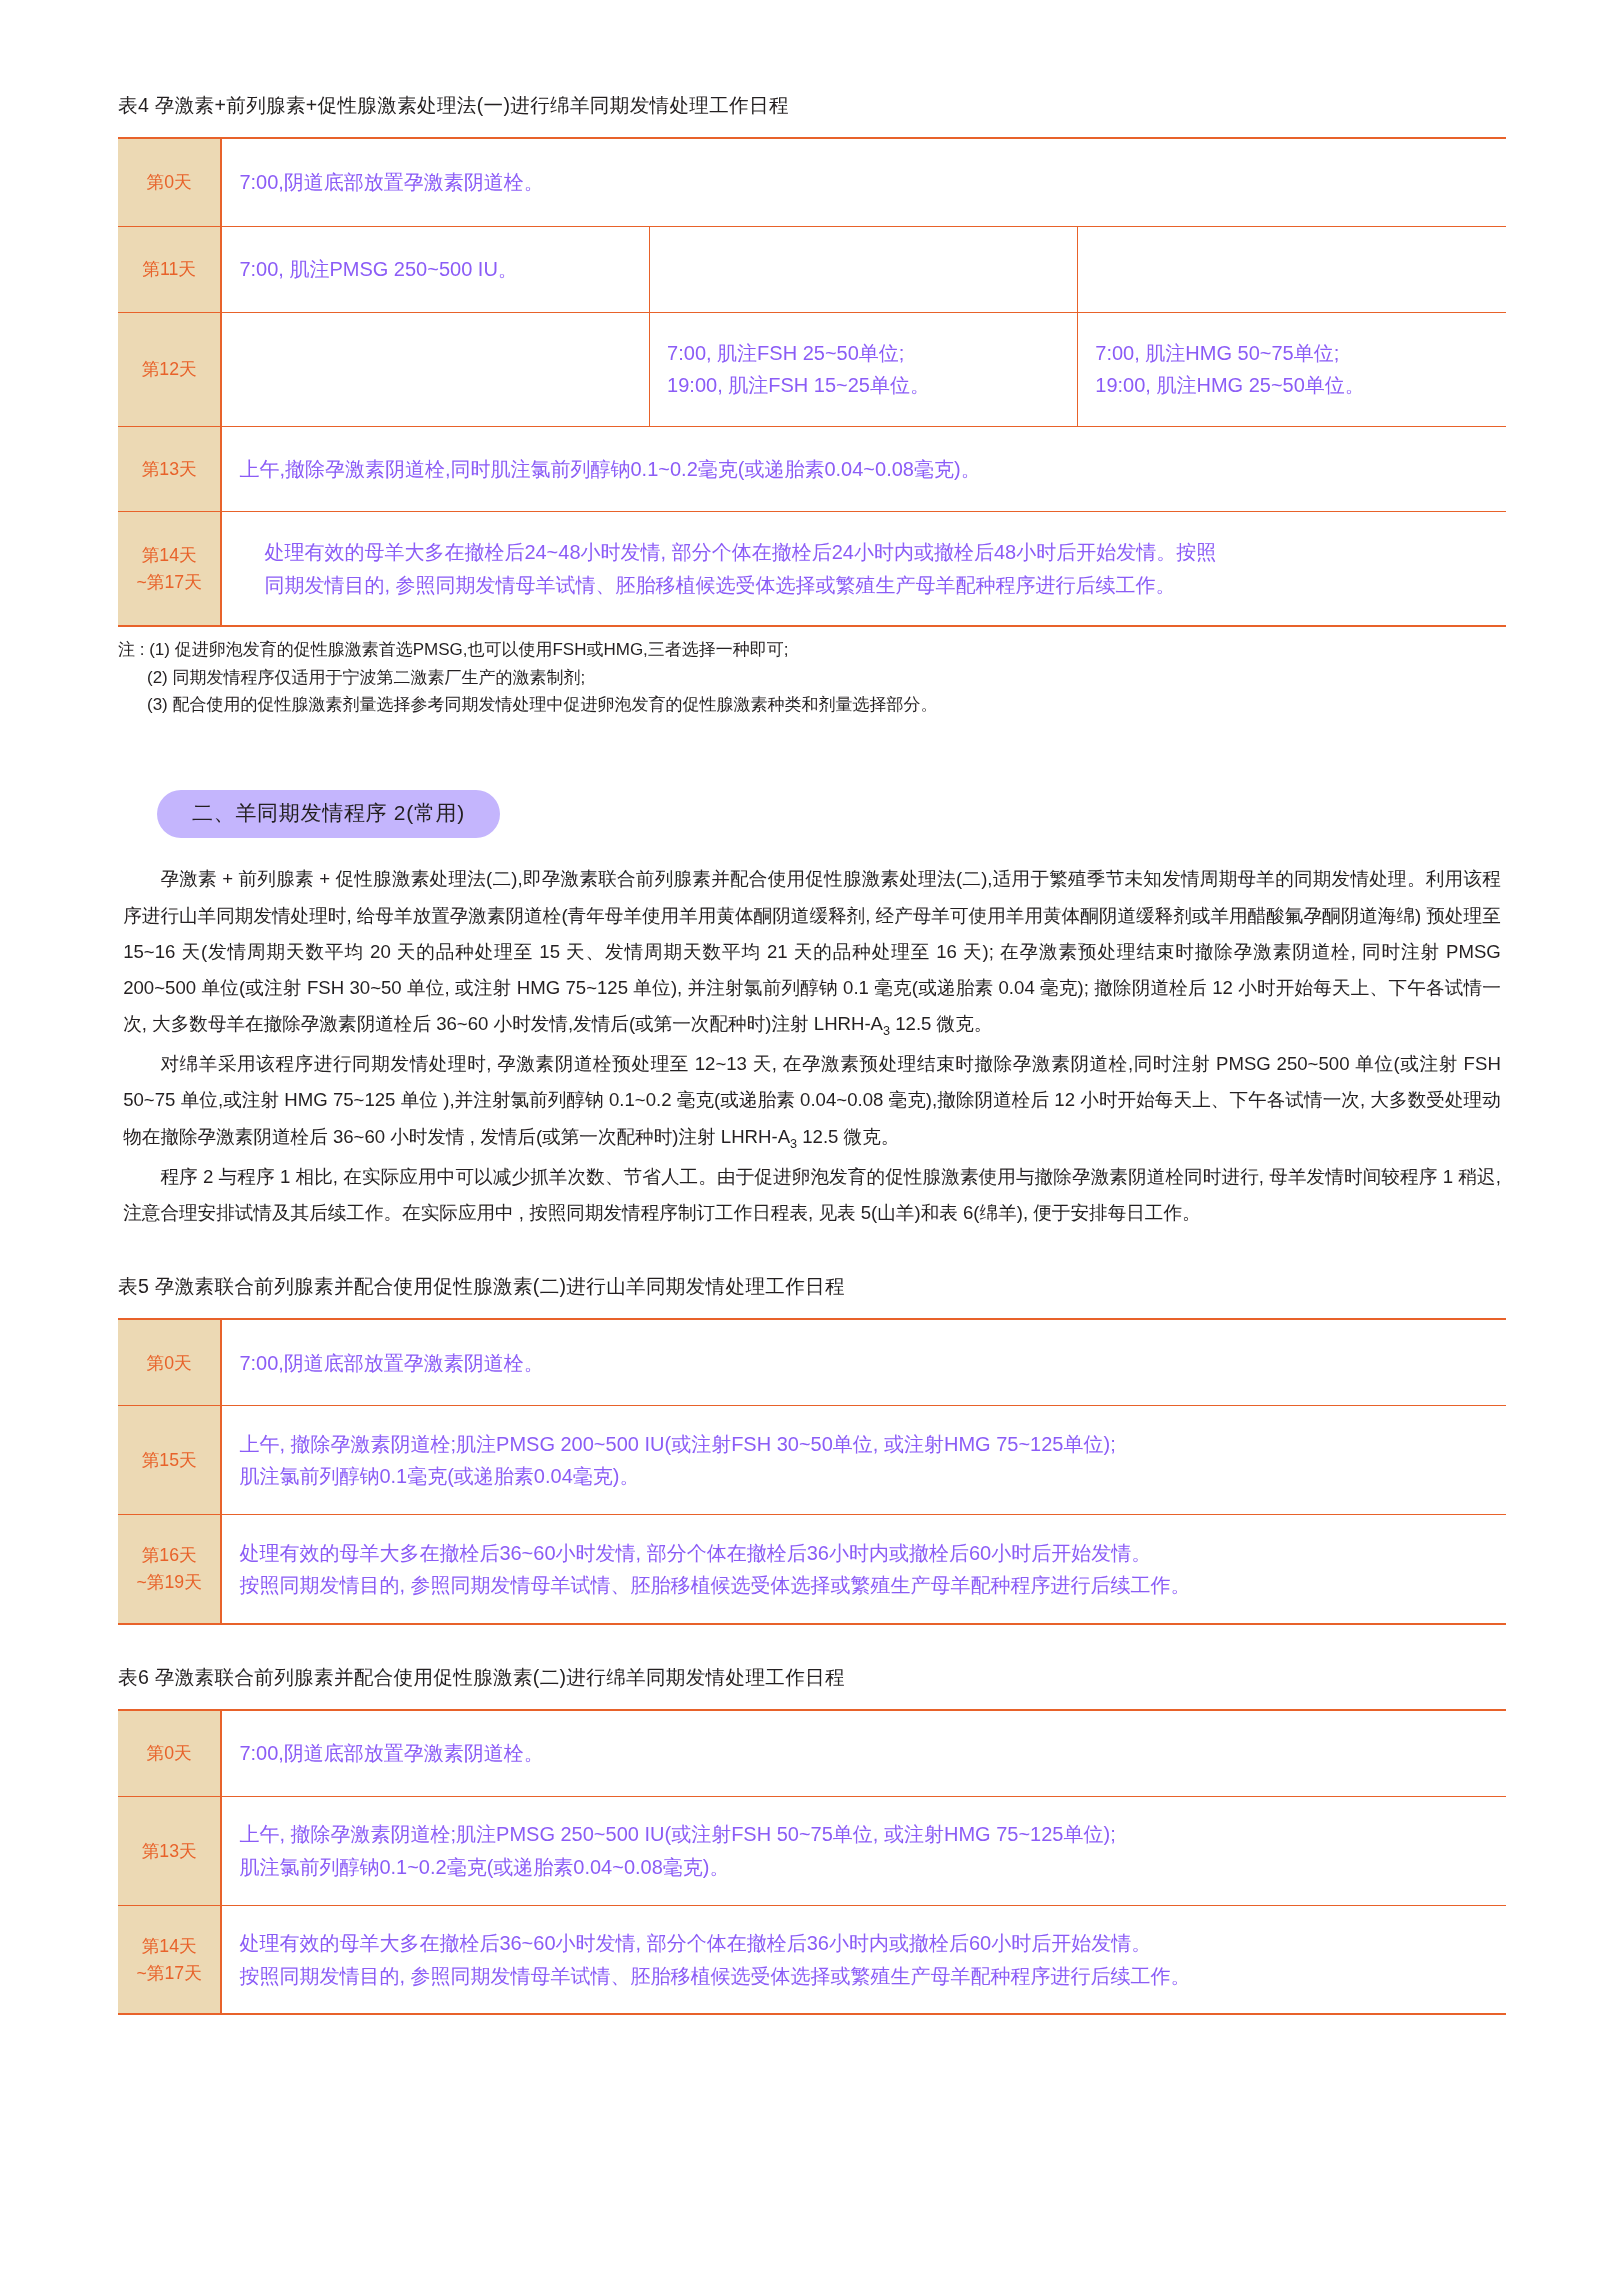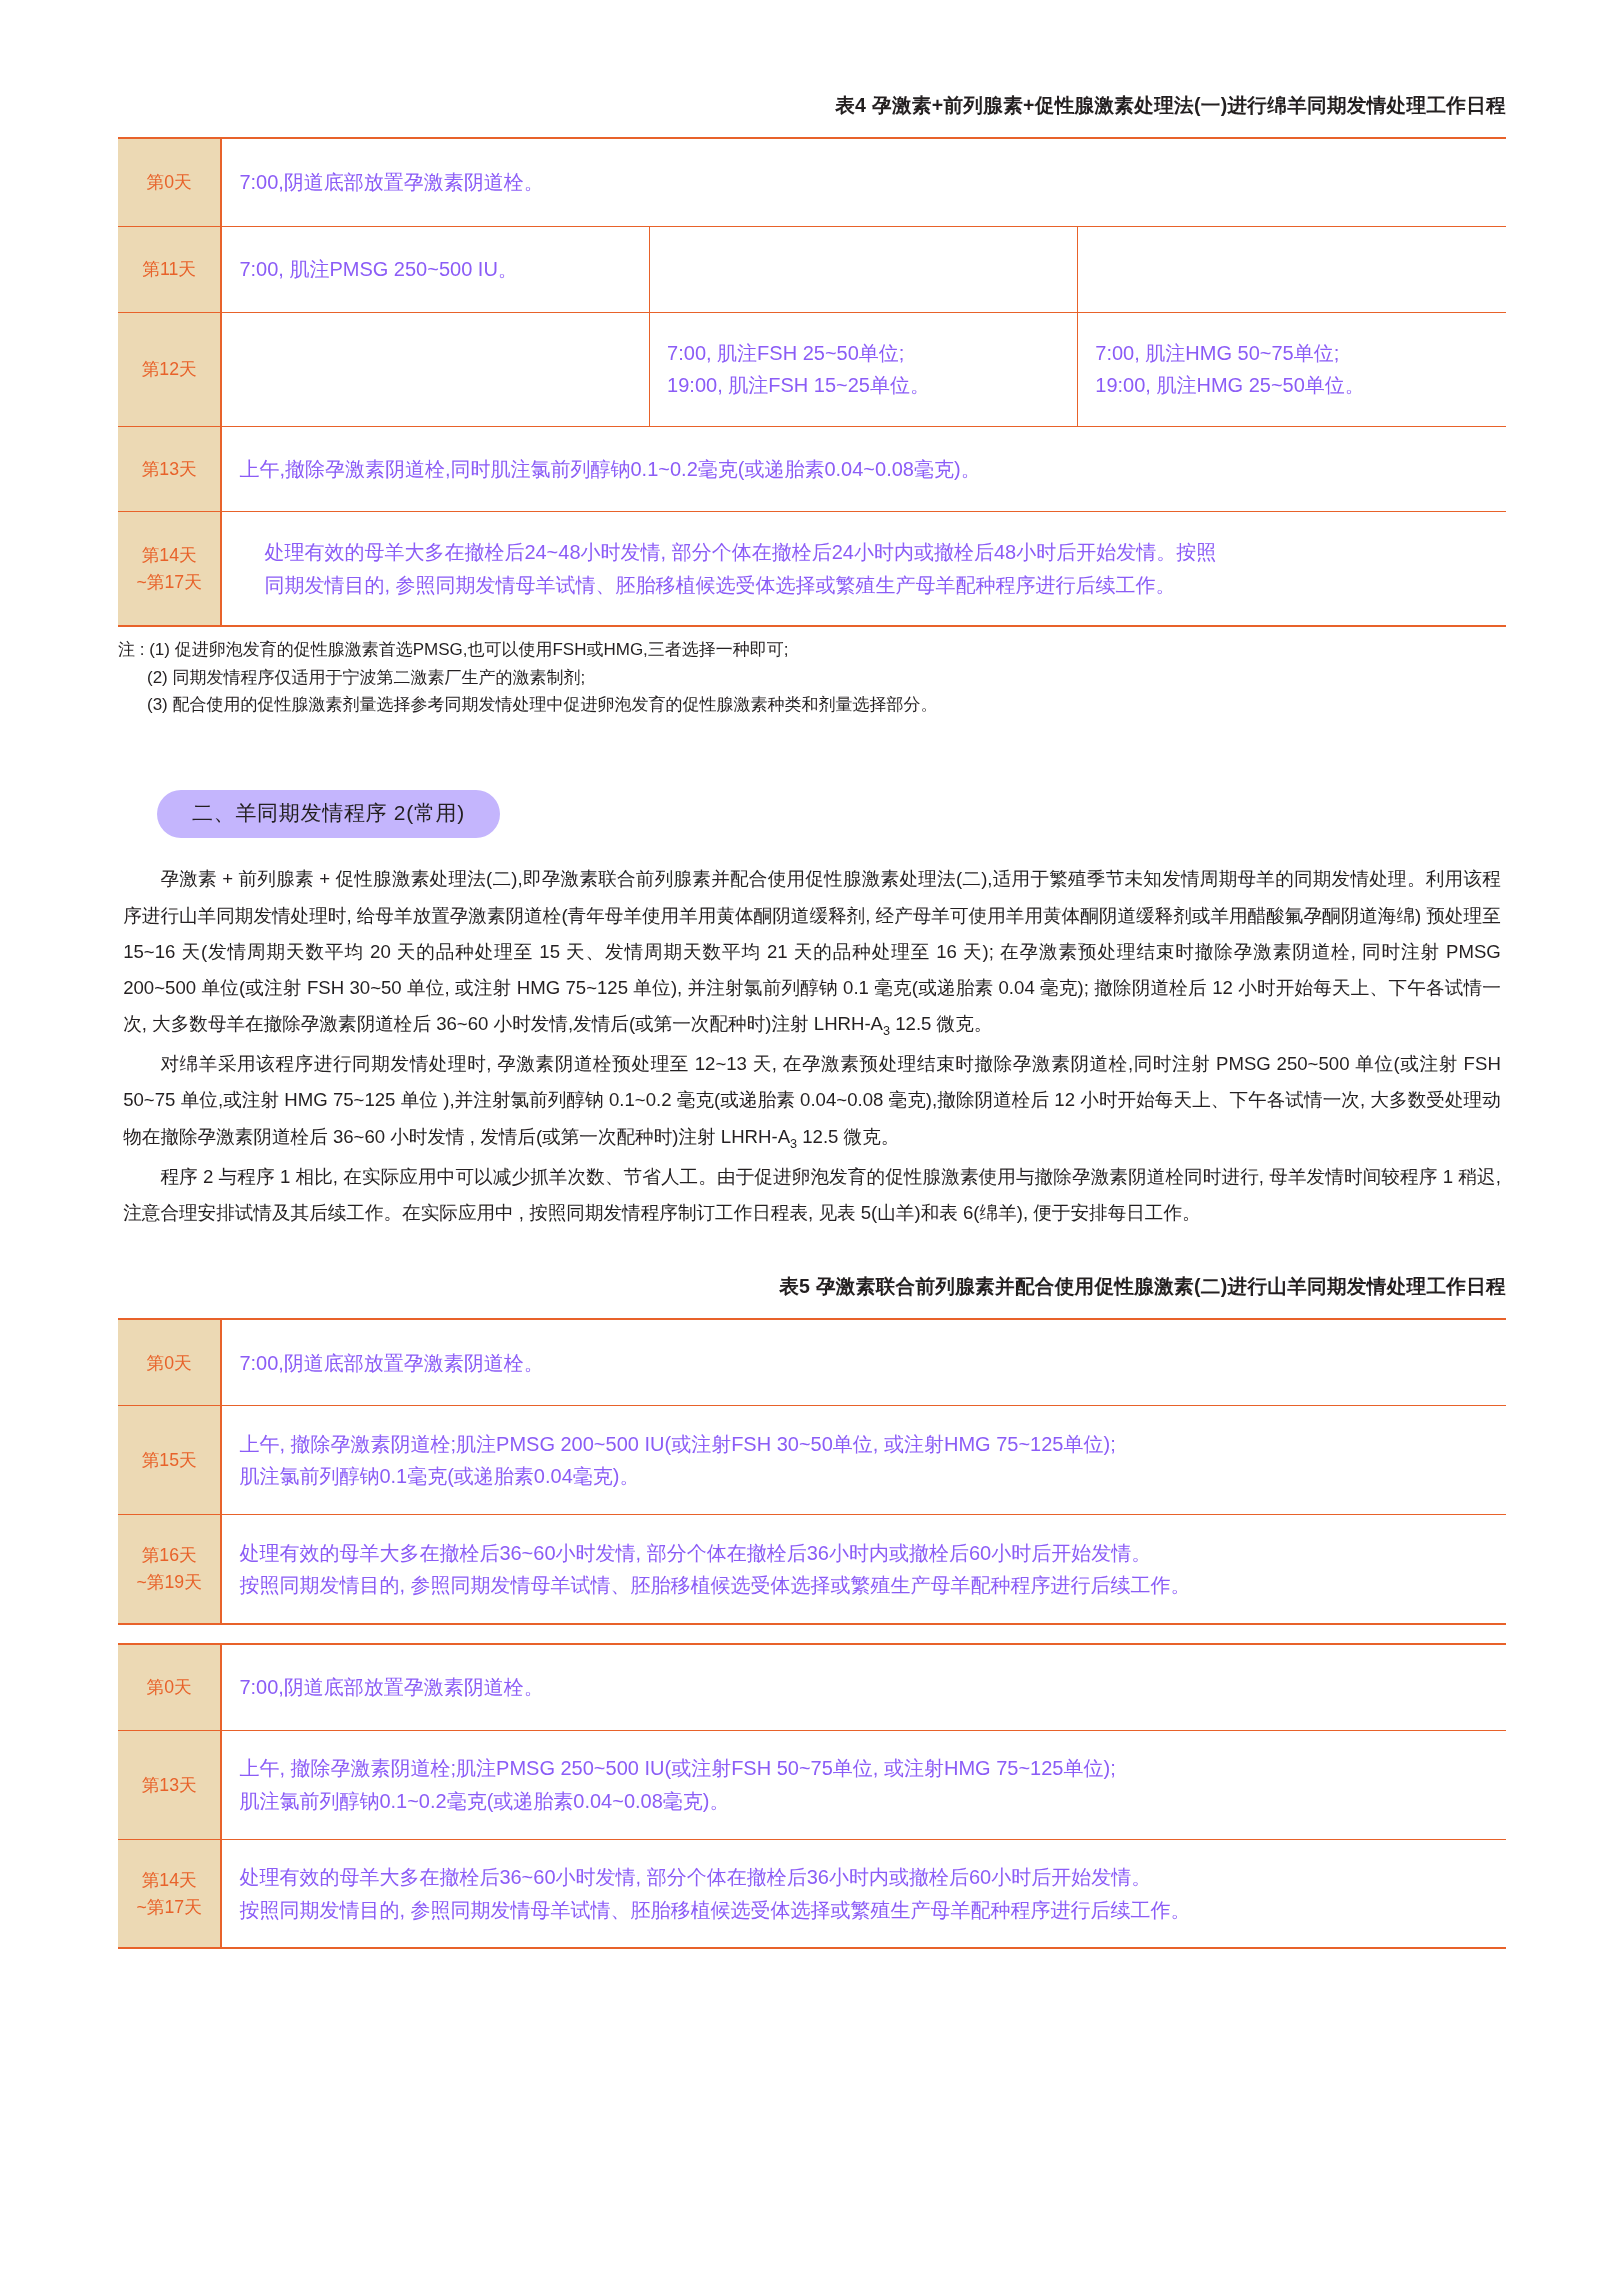--- a/index.html
+++ b/index.html
@@ -17,23 +17,23 @@
   .page {
     position: relative;
     width: 1624px;
     height: 2295px;
     box-sizing: border-box;
     padding: 0 118px;
   }
 
   
   .table-caption {
-    text-align: right;
+    text-align: left;
     font-size: 19.6px;
-    font-weight: 700;
+    font-weight: 400;
     color: #231f20;
     letter-spacing: 0.3px;
   }
 
   
   .sched-table {
     width: 100%;
     border-collapse: collapse;
     table-layout: fixed;
     border-top: 2.6px solid #e8622a;
@@ -203,20 +203,21 @@
           <span class="cellline">~第19天</span>
         </td>
         <td style="height:79px;">
           <span class="cellline">处理有效的母羊大多在撤栓后36~60小时发情, 部分个体在撤栓后36小时内或撤栓后60小时后开始发情。</span>
           <span class="cellline">按照同期发情目的, 参照同期发情母羊试情、胚胎移植候选受体选择或繁殖生产母羊配种程序进行后续工作。</span>
         </td>
       </tr>
     </tbody>
   </table>
 
+  <div class="table-caption gap-mid">表6 孕激素联合前列腺素并配合使用促性腺激素(二)进行绵羊同期发情处理工作日程</div>
 
   <table class="sched-table" style="margin-top:18.3px;">
     <tbody>
       <tr>
         <td class="daycell">第0天</td>
         <td style="height:56px;">
           <span class="cellline">7:00,阴道底部放置孕激素阴道栓。</span>
         </td>
       </tr>
       <tr>

